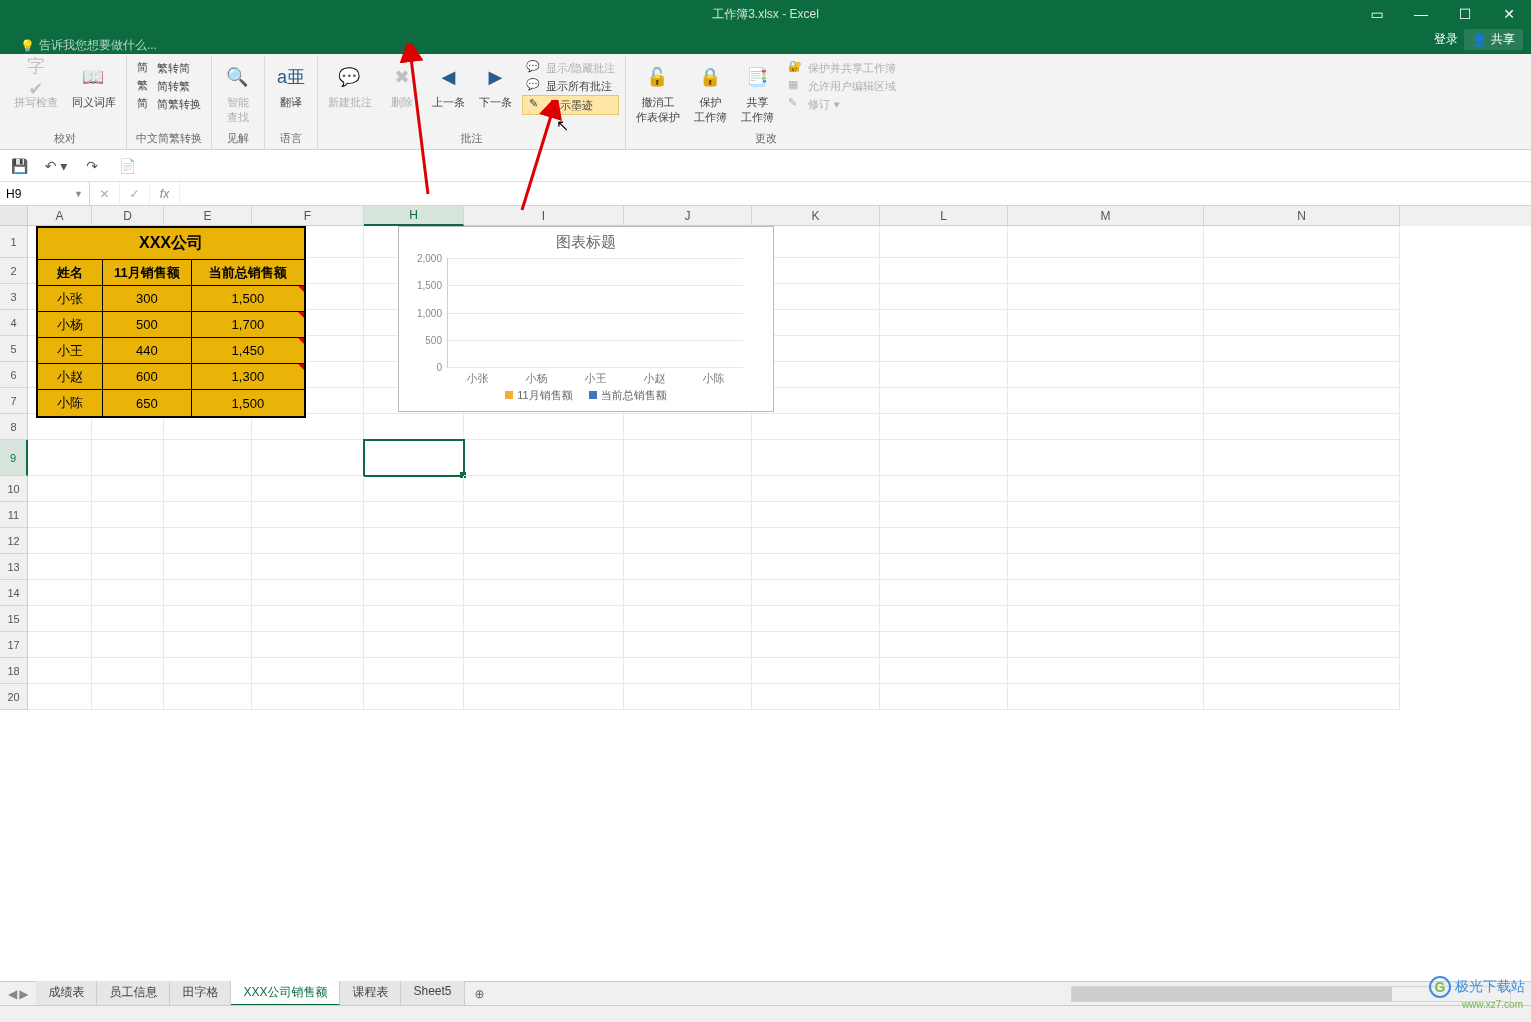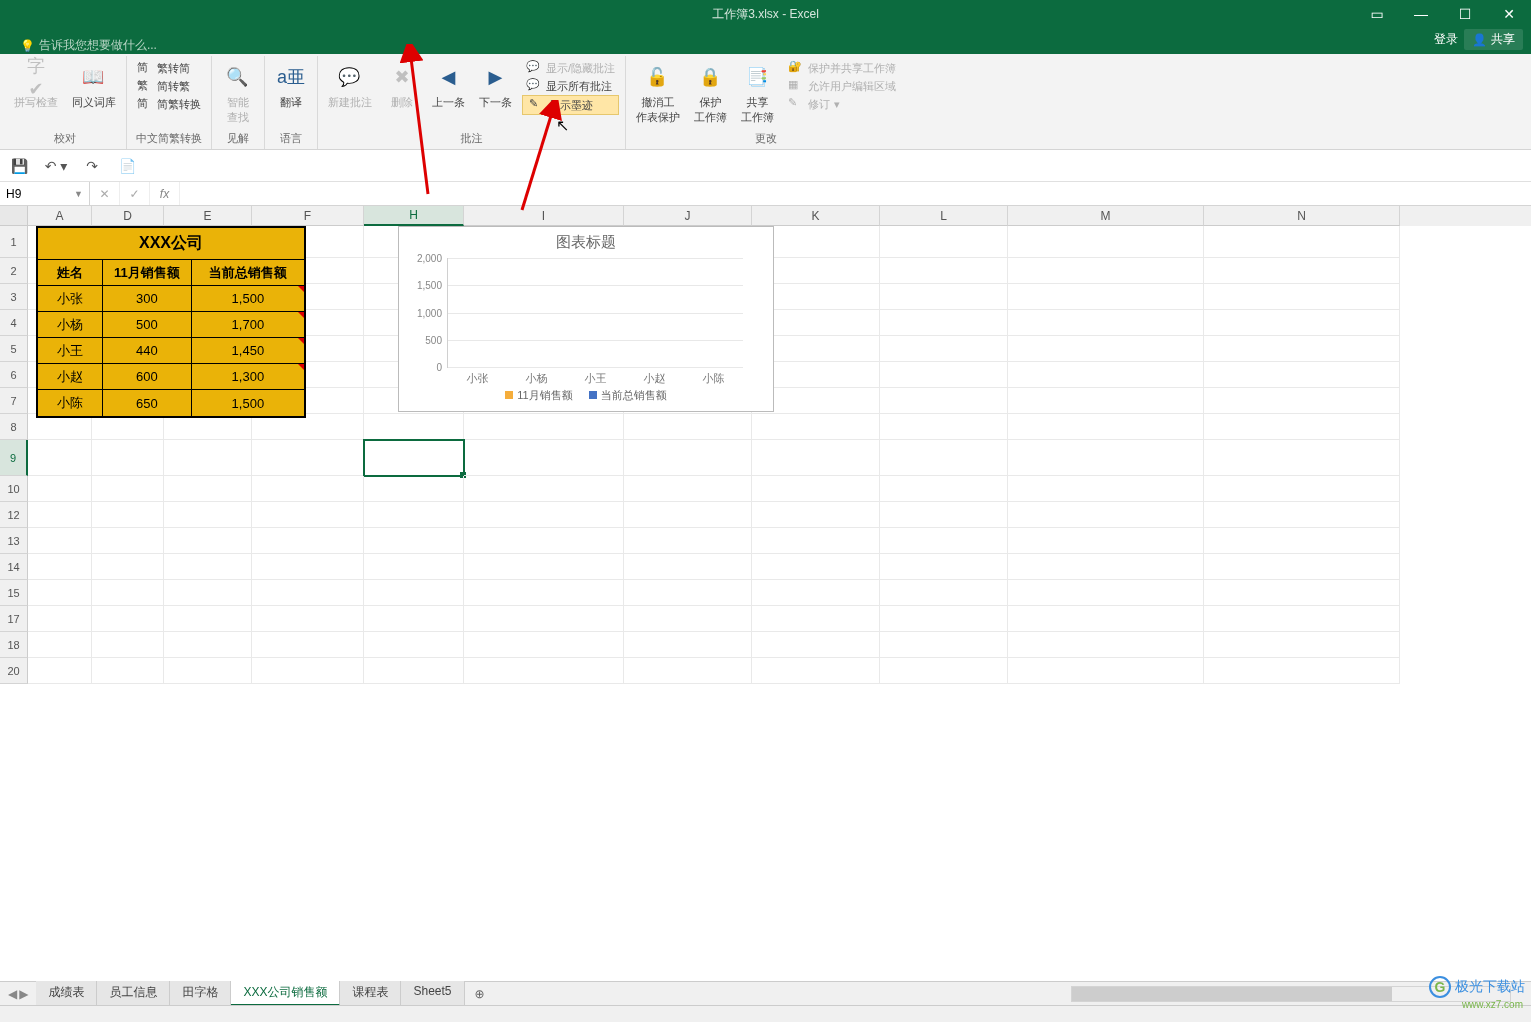--- a/index.html
+++ b/index.html
@@ -413,20 +413,34 @@
         <div class="cell selected-cell" style="width: 100px;"></div>
         <div class="cell" style="width: 160px;"></div>
         <div class="cell" style="width: 128px;"></div>
         <div class="cell" style="width: 128px;"></div>
         <div class="cell" style="width: 128px;"></div>
         <div class="cell" style="width: 196px;"></div>
         <div class="cell" style="width: 196px;"></div>
       </div>
       <div class="row" style="height: 26px;">
         <div class="rowhead">10</div>
+        <div class="cell" style="width: 64px;"></div>
+        <div class="cell" style="width: 72px;"></div>
+        <div class="cell" style="width: 88px;"></div>
+        <div class="cell" style="width: 112px;"></div>
+        <div class="cell" style="width: 100px;"></div>
+        <div class="cell" style="width: 160px;"></div>
+        <div class="cell" style="width: 128px;"></div>
+        <div class="cell" style="width: 128px;"></div>
+        <div class="cell" style="width: 128px;"></div>
+        <div class="cell" style="width: 196px;"></div>
+        <div class="cell" style="width: 196px;"></div>
+      </div>
+      <div class="row" style="height: 26px;">
+        <div class="rowhead">11</div>
         <div class="cell" style="width: 64px;"></div>
         <div class="cell" style="width: 72px;"></div>
         <div class="cell" style="width: 88px;"></div>
         <div class="cell" style="width: 112px;"></div>
         <div class="cell" style="width: 100px;"></div>
         <div class="cell" style="width: 160px;"></div>
         <div class="cell" style="width: 128px;"></div>
         <div class="cell" style="width: 128px;"></div>
         <div class="cell" style="width: 128px;"></div>
         <div class="cell" style="width: 196px;"></div>

